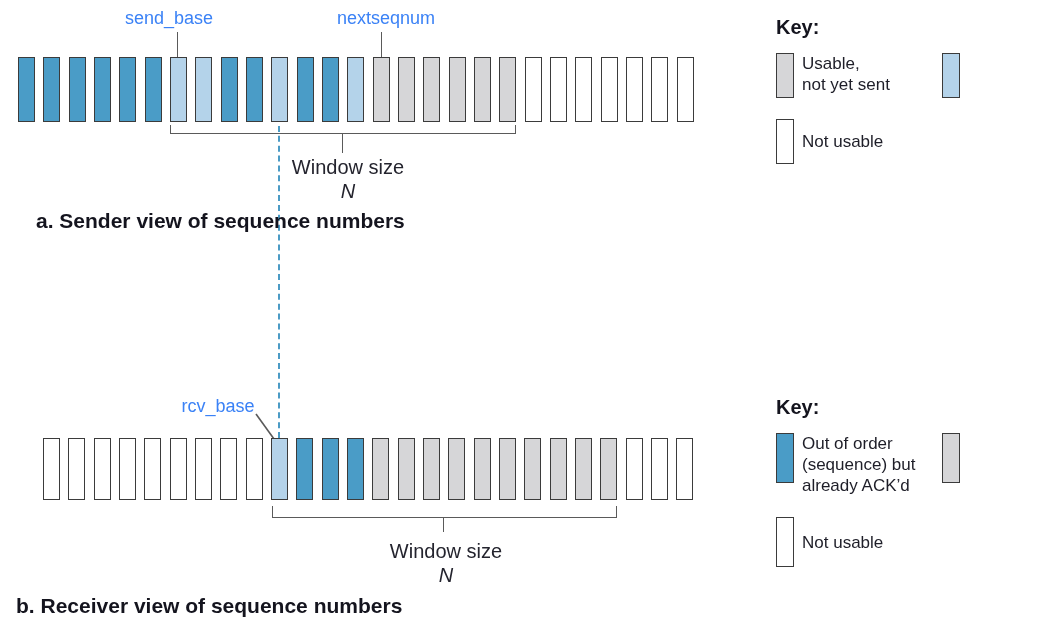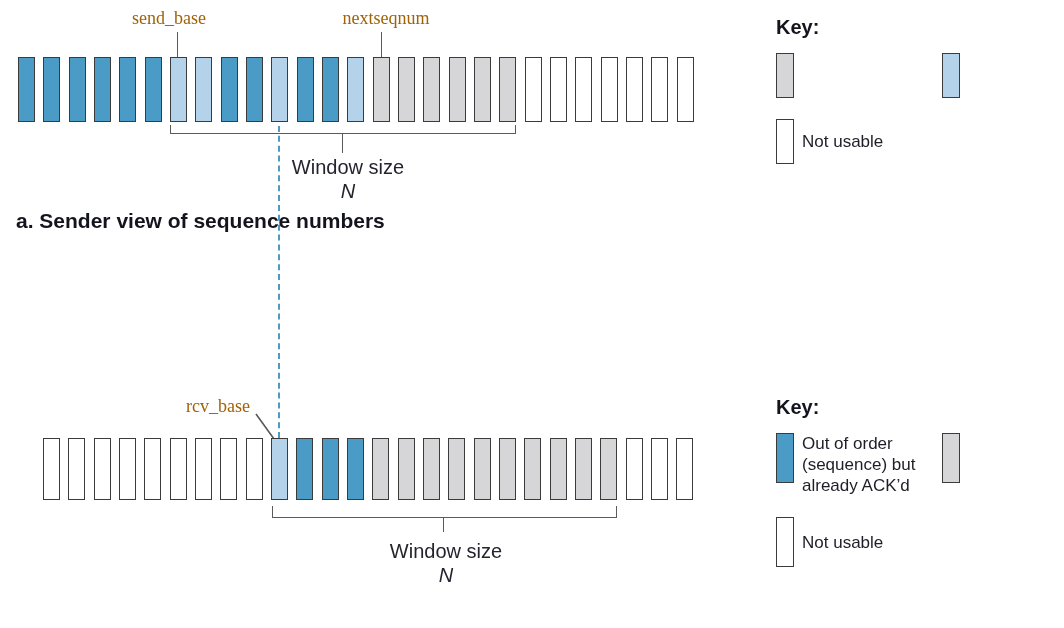--- a/index.html
+++ b/index.html
@@ -8,22 +8,22 @@
     font-family:"Liberation Sans", sans-serif;color:#1c1c26;
   }
   
   .row{position:absolute;display:flex;gap:8.33px;}
   #sender-row{left:18px;top:57px;height:65px;}
   #receiver-row{left:43px;top:438px;height:62px;}
   .cell{flex:0 0 17px;width:17px;height:100%;border:1.6px solid #3b3b3b;box-sizing:border-box;}
   
   .mono-label{
     position:absolute;transform:translateX(-50%);
-    font-family:Liberation Serif, serif;
-    font-size:18px;color:#a16207;white-space:nowrap;
+    font-family:Liberation Sans, sans-serif;
+    font-size:18px;color:#3b82f6;white-space:nowrap;
   }
   #lbl-sendbase{left:169px;top:8px;}
   #lbl-nextseq{left:386px;top:8px;}
   #lbl-rcvbase{left:218px;top:396px;}
   .vline{position:absolute;width:0;border-left:1.6px solid #5a5a5a;}
   #ptr-sendbase{left:177px;top:32px;height:25px;}
   #ptr-nextseq{left:381px;top:32px;height:25px;}
   
   .bracket{position:absolute;box-sizing:border-box;
     border-left:1.6px solid #5a5a5a;border-right:1.6px solid #5a5a5a;border-bottom:1.6px solid #5a5a5a;}
@@ -32,21 +32,21 @@
   #sender-bracket-tick{left:342px;top:133px;height:20px;}
   #receiver-bracket-tick{left:443px;top:517px;height:15px;}
   .win-label{position:absolute;transform:translateX(-50%);font-size:20px;color:#24242e;white-space:nowrap;}
   #sender-win{left:348px;top:156px;}
   #receiver-win{left:446px;top:540px;}
   .win-n{position:absolute;transform:translateX(-50%);font-size:20px;font-style:italic;color:#24242e;}
   #sender-n{left:348px;top:180px;}
   #receiver-n{left:446px;top:564px;}
   
   .caption{position:absolute;left:16px;font-size:21px;font-weight:bold;color:#14141e;white-space:nowrap;}
-  #caption-a{top:209px;}
+  #caption-a{top:209px;margin-left:20px;}
   #caption-b{top:594px;}
   
   .dashed{position:absolute;left:278px;top:126px;height:312px;width:0;border-left:2px dashed #4b9bc5;}
   
   .diag{position:absolute;left:255px;top:413px;}
   
   .key{position:absolute;width:292px;}
   #key-sender{left:776px;top:16px;}
   #key-receiver{left:776px;top:396px;}
   .key-title{font-size:20px;font-weight:bold;color:#14141e;margin-bottom:14px;}
@@ -139,26 +139,29 @@
       <div class="cell" style="background: rgb(255, 255, 255);"></div>
       <div class="cell" style="background: rgb(255, 255, 255);"></div>
       <div class="cell" style="background: rgb(255, 255, 255);"></div>
     </div>
 
   <div class="bracket" id="receiver-bracket"></div>
   <div class="vline" id="receiver-bracket-tick"></div>
   <div class="win-label" id="receiver-win">Window size</div>
   <div class="win-n" id="receiver-n">N</div>
 
+  <div class="caption" id="caption-b">b. Receiver view of sequence numbers</div>
 
   <div class="key" id="key-sender">
     <div class="key-title">Key:</div>
     <div class="key-grid">
         <div class="key-item">
           <div class="swatch" style="background: rgb(214, 214, 216);"></div>
+          <div class="key-label">Usable,
+not yet sent</div>
         </div>
         <div class="key-item">
           <div class="swatch" style="background: rgb(180, 211, 234);"></div>
         </div>
         <div class="key-item center">
           <div class="swatch" style="background: rgb(255, 255, 255);"></div>
           <div class="key-label">Not usable</div>
         </div>
       </div>
   </div>

